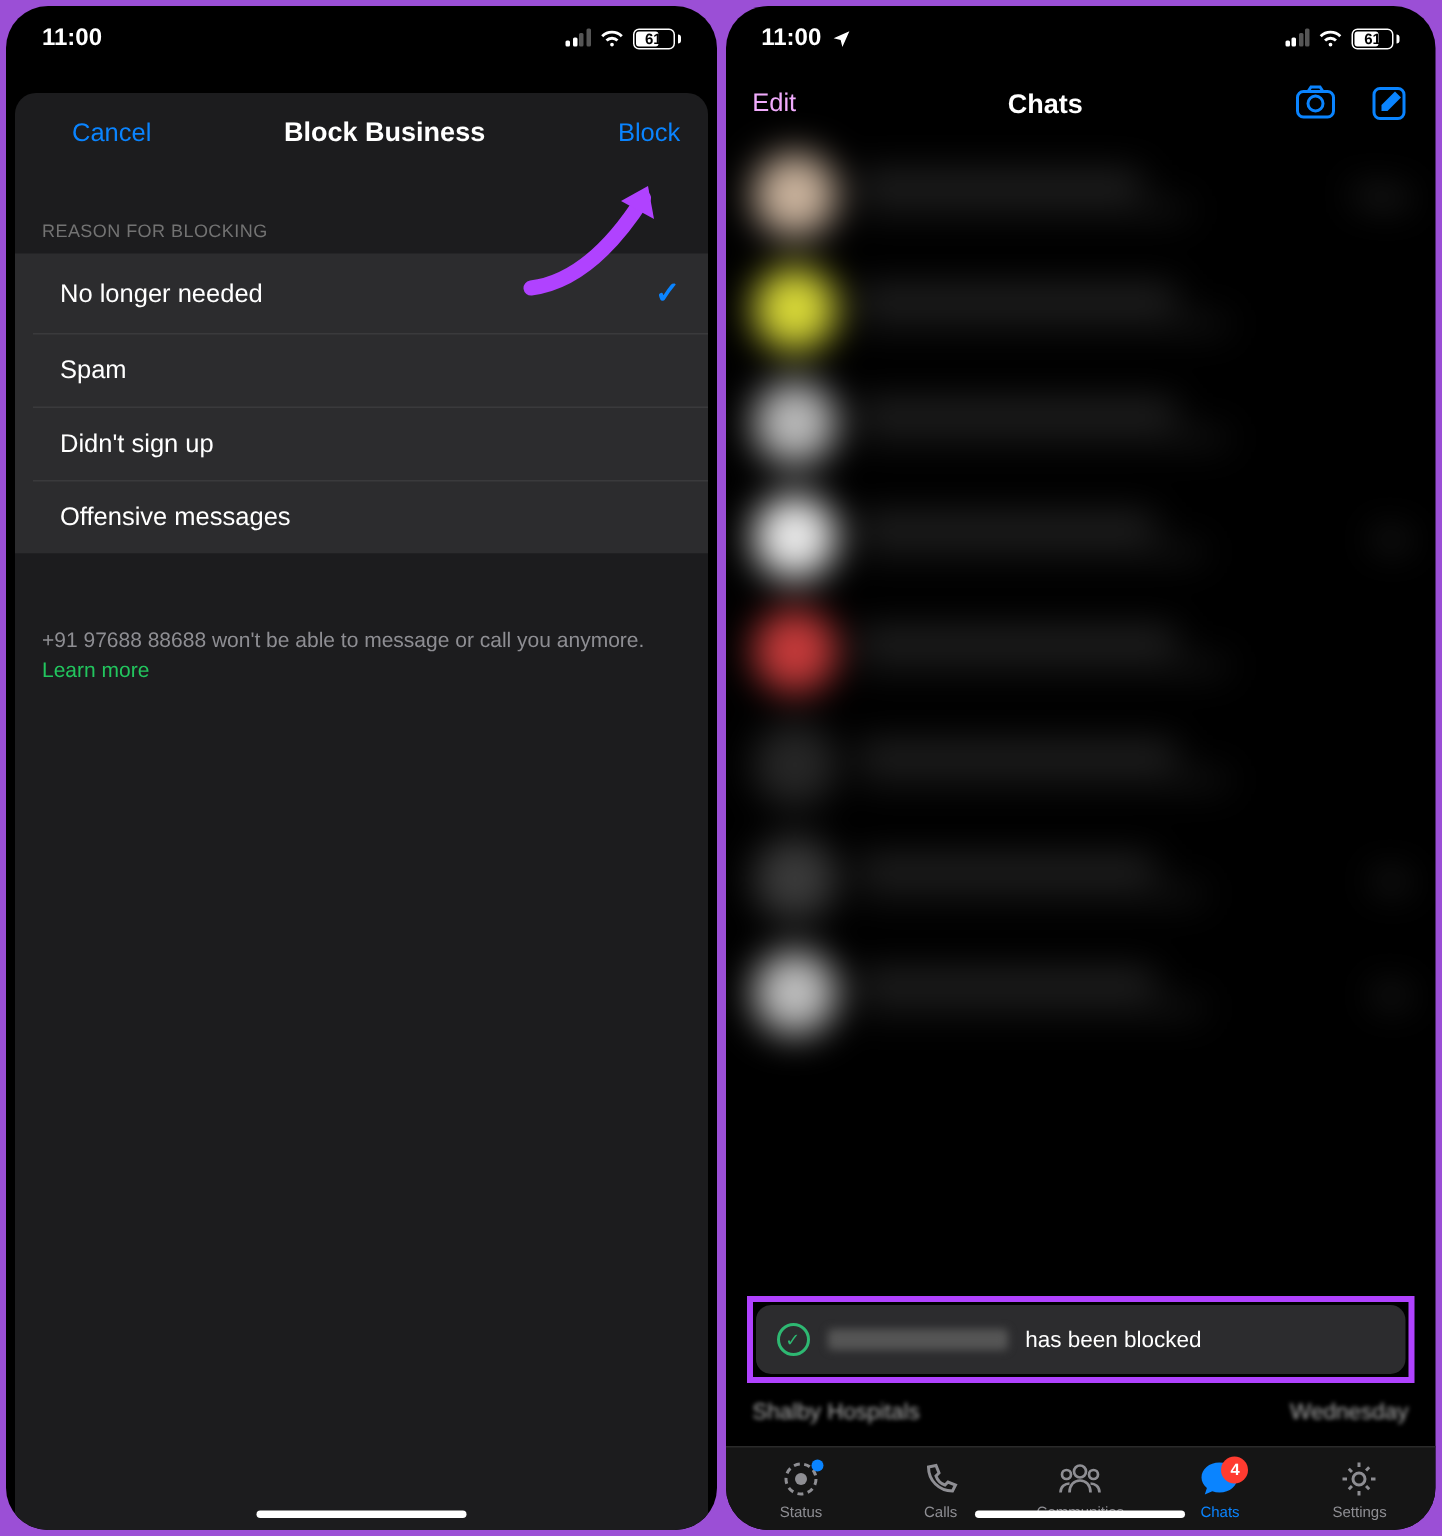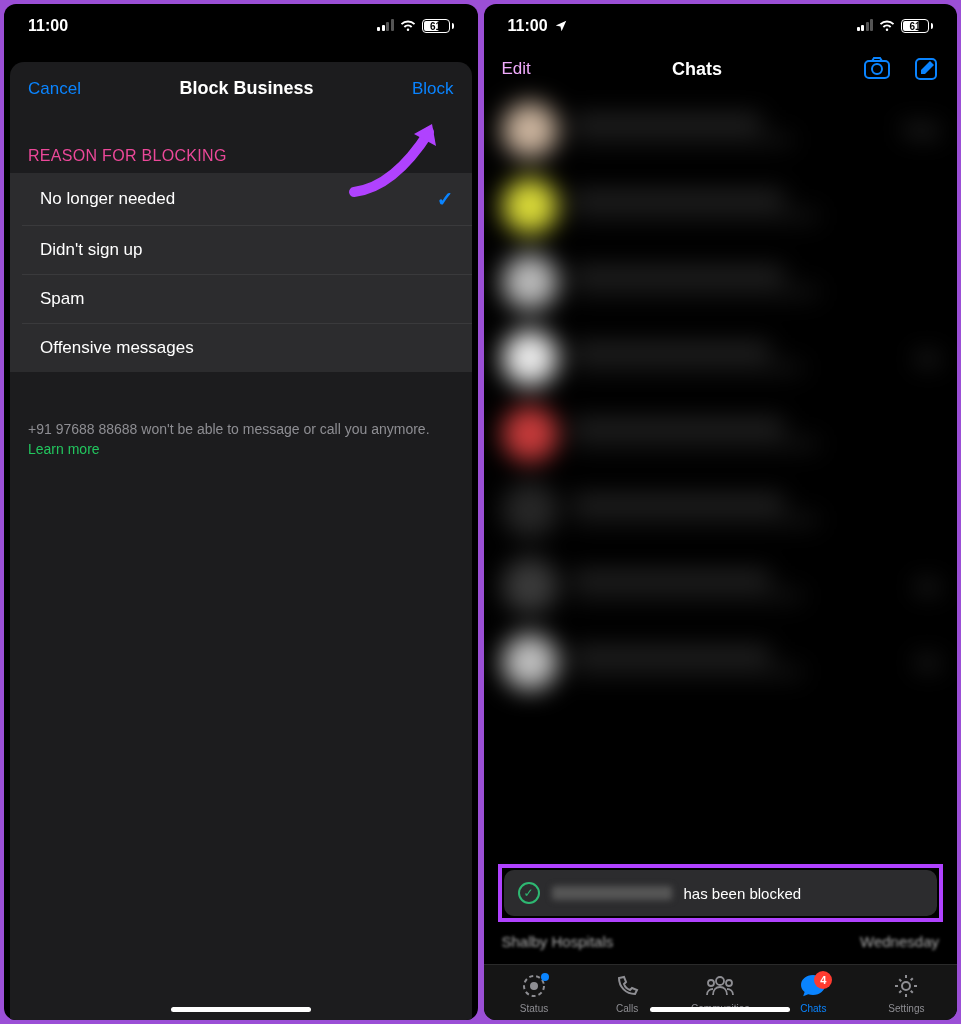--- a/index.html
+++ b/index.html
@@ -1,39 +1,39 @@
 <!DOCTYPE html>
 <html><head>
 <meta charset="utf-8">
 <style>
   * { margin: 0; padding: 0; box-sizing: border-box; font-family: -apple-system, BlinkMacSystemFont, "Segoe UI", sans-serif; }
   body { background: #9b4fd6; width: 961px; height: 1024px; display: flex; gap: 6px; padding: 4px; }
-  .phone { flex: 1; background: #000; border-radius: 12px; overflow: hidden; position: relative; display: flex; flex-direction: column; }
+  .phone { flex: 1; background: #000; border-radius: 28px; overflow: hidden; position: relative; display: flex; flex-direction: column; }
   
   
   .status-bar { height: 44px; display: flex; align-items: center; justify-content: space-between; padding: 0 24px; color: #fff; font-size: 16px; font-weight: 600; }
   .status-left { display: flex; align-items: center; gap: 6px; }
   .status-right { display: flex; align-items: flex-start; gap: 5px; }
   .signal-bars { display: flex; align-items: flex-end; gap: 1.5px; height: 12px; }
   .signal-bars span { width: 3px; background: #fff; border-radius: 1px; }
   .signal-bars span:nth-child(1){height:4px;} .signal-bars span:nth-child(2){height:6px;} .signal-bars span:nth-child(3){height:9px;background:#555;} .signal-bars span:nth-child(4){height:12px;background:#555;}
   .wifi { width: 18px; height: 14px; }
   .battery { display: flex; align-items: center; gap: 2px; }
   .battery-body { width: 28px; height: 14px; border: 1.5px solid #fff; border-radius: 4px; position: relative; display:flex; align-items:center; justify-content:center; font-size:10px; font-weight:700; }
   .battery-fill { position:absolute; left:1px; top:1px; bottom:1px; width:60%; background:#fff; border-radius:2px; z-index:0;}
   .battery-txt { position:relative; z-index:1; color:#000; }
   .battery-tip { width:2px; height:6px; background:#fff; border-radius:0 2px 2px 0; }
 
   
   .sheet { margin: 14px 6px 0 6px; background: #1c1c1e; border-radius: 14px 14px 0 0; flex: 1; display: flex; flex-direction: column; overflow:hidden; }
-  .sheet-header { display: flex; align-items: center; justify-content: space-between; padding: 16px 18px; }
+  .sheet-header { display: flex; align-items: center; justify-content: space-between; padding: 16px 18px; margin-left: 20px; }
   .sheet-cancel { color: #0a84ff; font-size: 17px; }
   .sheet-title { color: #fff; font-size: 18px; font-weight: 700; }
   .sheet-block { color: #0a84ff; font-size: 17px; }
-  .section-header { color: #ec4899; font-size: 16px; padding: 32px 18px 8px; text-transform: uppercase; letter-spacing: 0.3px; }
+  .section-header { color: #737373; font-size: 12px; padding: 32px 18px 8px; text-transform: uppercase; letter-spacing: 0.3px; }
   .option-list { background: #2c2c2e; }
   .option { display: flex; align-items: center; justify-content: space-between; padding: 14px 18px; color: #fff; font-size: 17px; border-bottom: 0.5px solid #3a3a3c; margin-left: 12px; }
   .option:last-child { border-bottom: none; }
   .check { color: #0a84ff; font-size: 20px; font-weight:700; }
   .gap { height: 36px; background: #1c1c1e; }
   .footer-text { padding: 12px 18px; color: #8e8e93; font-size: 14px; line-height: 1.4; }
   .footer-text a { color: #22c55e; text-decoration: none; }
 
   
   .arrow-annot { position: absolute; top: 108px; left: 340px; pointer-events: none; }
@@ -108,24 +108,24 @@
       <span class="sheet-title">Block Business</span>
       <span class="sheet-block">Block</span>
     </div>
     <div class="section-header">REASON FOR BLOCKING</div>
     <div class="option-list">
       <div class="option">
         <span>No longer needed</span>
         <span class="check">✓</span>
       </div>
       <div class="option">
+        <span>Spam</span>
+      </div>
+      <div class="option">
         <span>Didn't sign up</span>
-      </div>
-      <div class="option">
-        <span>Spam</span>
       </div>
       <div class="option">
         <span>Offensive messages</span>
       </div>
     </div>
     <div class="gap"></div>
     <div class="footer-text">
       <span>+91 97688 88688 won't be able to message or call you anymore. </span><a href="#">Learn more</a>
     </div>
   </div>

